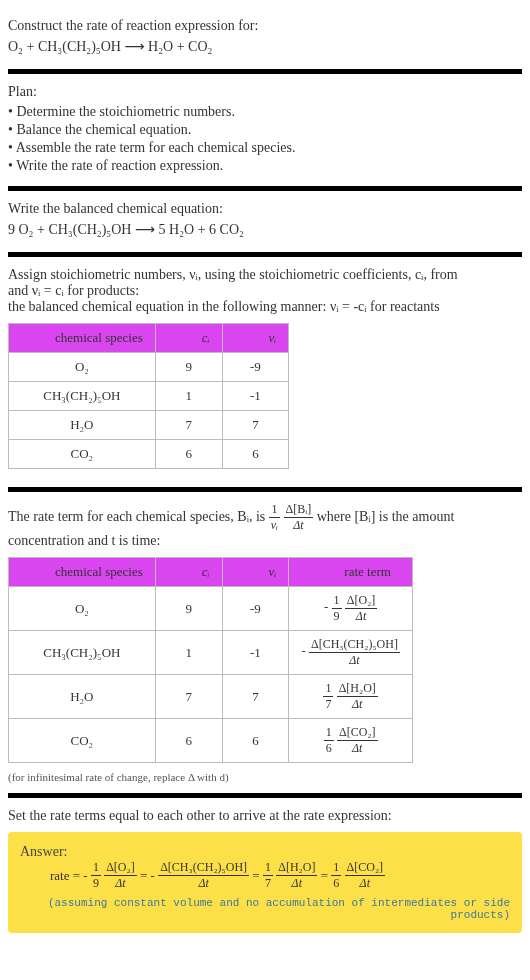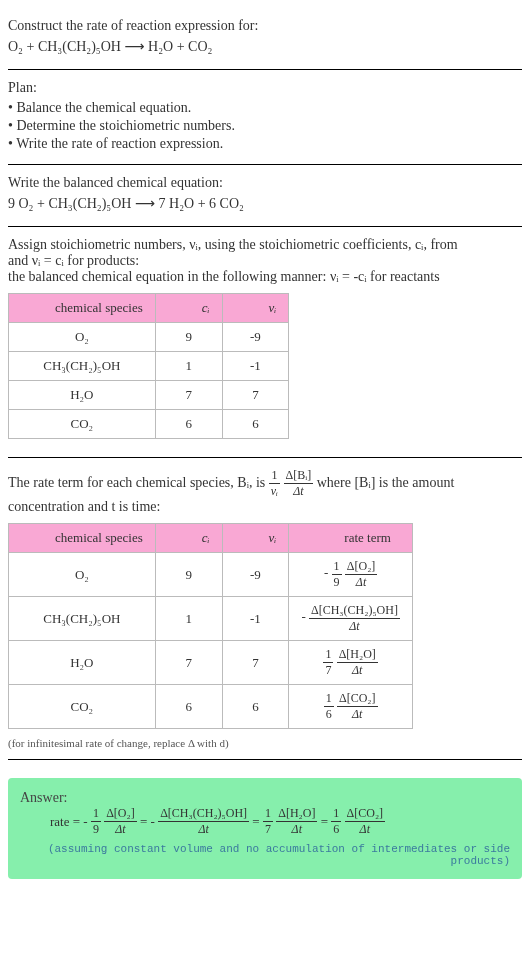--- a/index.html
+++ b/index.html
@@ -5,78 +5,79 @@
     * { margin: 0; padding: 0; box-sizing: border-box; }
     body {
       font-family: Georgia, 'Times New Roman', serif;
       font-size: 14px;
       color: #333;
       background: #fff;
       width: 530px;
       padding: 8px;
     }
     .section {
-      border-bottom: 1px solid #000000;
+      border-bottom: 5px solid #000000;
       padding: 10px 0;
     }
     .section:last-of-type { border-bottom: none; }
     .title { font-size: 14px; margin-bottom: 4px; }
     .equation { font-size: 14px; margin: 4px 0; }
     .plan-item { font-size: 14px; margin: 2px 0; }
     .italic { font-style: italic; }
     table {
       border-collapse: collapse;
       margin: 8px 0;
     }
     th, td {
       border: 1px solid #bbb;
       padding: 6px 12px;
       text-align: center;
       font-size: 13px;
       font-weight: normal;
     }
-    th { background: #f9a8d4; padding-left: 46px; }
+    th { background: #d946ef; padding-left: 46px; }
     .frac {
       display: inline-block;
       vertical-align: middle;
       text-align: center;
       font-size: 12px;
     }
     .frac .num { display: block; border-bottom: 1px solid #333; padding: 0 2px; }
     .frac .den { display: block; padding: 0 2px; }
     .small-note { font-size: 11px; color: #555; margin-top: 4px; }
     .answer-box {
-      background: #86efac;
+      background: #fde047;
       border-radius: 4px;
       padding: 12px;
       margin-top: 8px;
     }
     .answer-text { color: #3b7a9e; font-size: 11px; margin-top: 6px; font-family: Liberation Mono, monospace; }
     .ans-head { color: #444; font-size: 14px; }
     .rate-line { margin-left: 30px; font-size: 13px; }
     .inline-mid { vertical-align: middle; }
   </style>
 </head>
 <body>
 
 <div class="section">
   <div class="title">Construct the rate of reaction expression for:</div>
   <div class="equation">O₂ + CH₃(CH₂)₅OH ⟶ H₂O + CO₂</div>
 </div>
 
 <div class="section">
   <div class="title">Plan:</div>
+  <div class="plan-item">• Determine the stoichiometric numbers.</div>
   <div class="plan-item">• Balance the chemical equation.</div>
-  <div class="plan-item">• Determine the stoichiometric numbers.</div>
+  <div class="plan-item">• Assemble the rate term for each chemical species.</div>
   <div class="plan-item">• Write the rate of reaction expression.</div>
 </div>
 
 <div class="section">
   <div class="title">Write the balanced chemical equation:</div>
-  <div class="equation">9 O₂ + CH₃(CH₂)₅OH ⟶ 7 H₂O + 6 CO₂</div>
+  <div class="equation">9 O₂ + CH₃(CH₂)₅OH ⟶ 5 H₂O + 6 CO₂</div>
 </div>
 
 <div class="section">
   <div>Assign stoichiometric numbers, νᵢ, using the stoichiometric coefficients, cᵢ, from</div>
   <div>and νᵢ = cᵢ for products:</div>
   <div>the balanced chemical equation in the following manner: νᵢ = -cᵢ for reactants</div>
   <table>
     <tbody>
         <tr>
       <th>chemical species</th>
@@ -159,20 +160,21 @@
         <span class="frac"><span class="num">1</span><span class="den">6</span></span>
         <span class="frac"><span class="num">Δ[CO₂]</span><span class="den italic">Δt</span></span>
       </td>
     </tr>
   </tbody>
     </table>
   <div class="small-note">(for infinitesimal rate of change, replace Δ with d)</div>
 </div>
 
 <div class="section" style="border-bottom:none;">
+  <div class="title">Set the rate terms equal to each other to arrive at the rate expression:</div>
   <div class="answer-box">
     <div class="ans-head">Answer:</div>
     <div class="rate-line">
       <span class="inline-mid">rate = </span>
       <span class="inline-mid">-</span>
       <span class="frac inline-mid"><span class="num">1</span><span class="den">9</span></span>
       <span class="frac inline-mid"><span class="num">Δ[O₂]</span><span class="den italic">Δt</span></span>
       <span class="inline-mid"> = </span>
       <span class="inline-mid">-</span>
       <span class="frac inline-mid"><span class="num">Δ[CH₃(CH₂)₅OH]</span><span class="den italic">Δt</span></span>

